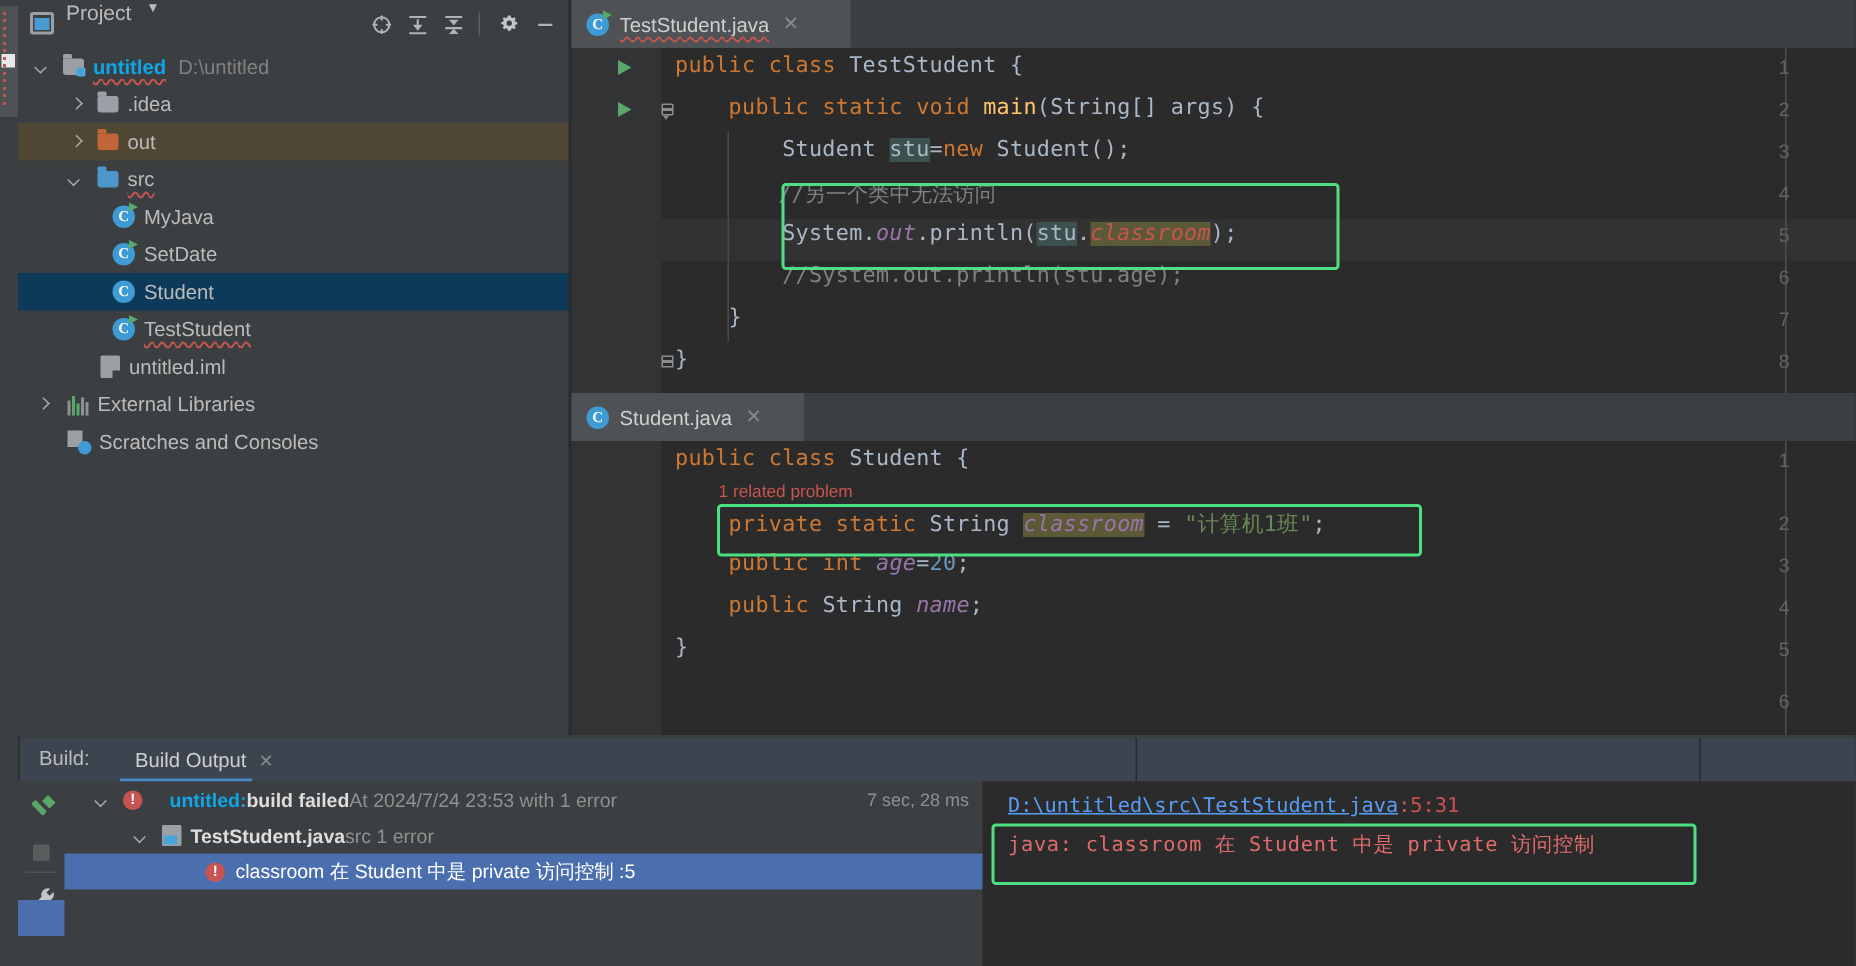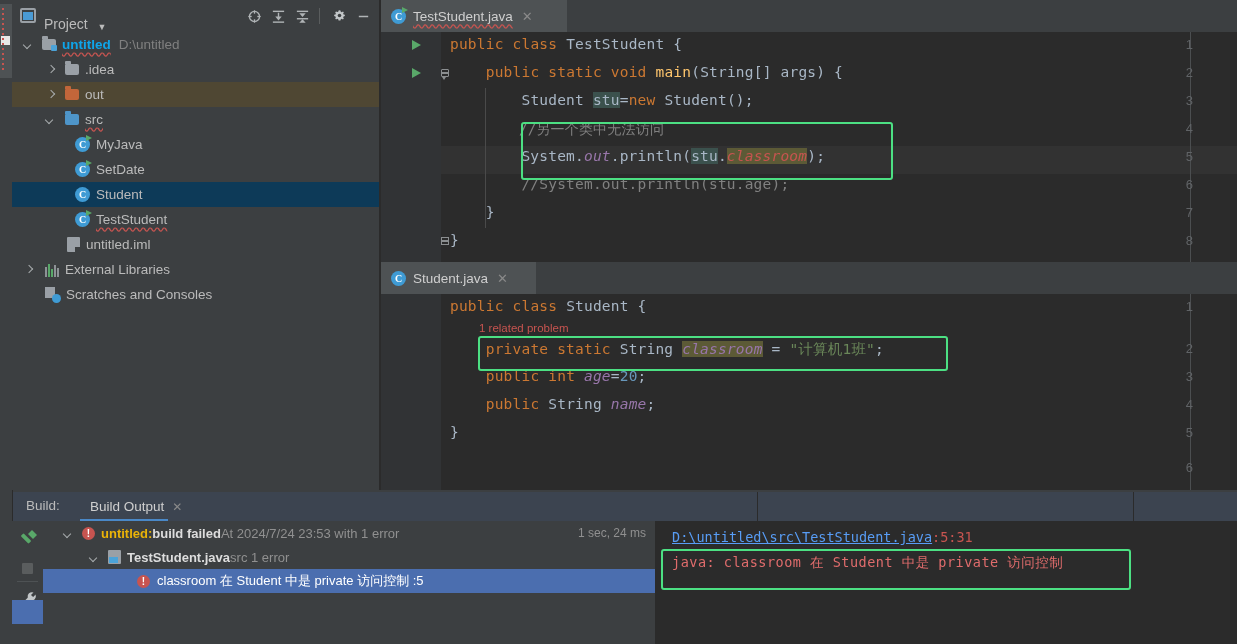--- a/index.html
+++ b/index.html
@@ -12,21 +12,21 @@
 
   
   #left-strip{position:absolute;left:0;top:0;width:12px;height:644px;background:#3c3f41;border-right:1px solid #2b2b2b;}
   #left-strip .vtab{position:absolute;left:0;top:4px;width:12px;height:74px;background:#4e5254;}
   #left-strip .vtab i{position:absolute;left:1px;top:32px;width:9px;height:9px;background:#e8e8e8;display:block;}
   #left-strip .dots{position:absolute;left:2px;top:8px;width:2px;height:62px;
      background:repeating-linear-gradient(to bottom,#c75450 0 2px,transparent 2px 5px);}
 
   
   #project-panel{position:absolute;left:12px;top:0;width:368px;height:490px;background:#3c3f41;}
-  #project-header{position:absolute;left:0;top:0;width:368px;height:32px;background:#3c3f41;display:flex;align-items:flex-end;}
+  #project-header{position:absolute;left:0;top:0;width:368px;height:32px;background:#3c3f41;display:flex;align-items:flex-start;}
   #project-header .title{margin-left:32px;font-size:14px;color:#bbbbbb;}
   #project-header .caret{margin-left:10px;color:#bbbbbb;font-size:9px;}
   .hdr-icon{width:22px;height:22px;display:inline-flex;align-items:center;justify-content:center;margin-left:2px;}
   #project-header .icons{position:absolute;right:6px;top:5px;display:flex;align-items:center;}
   .hdr-sep{width:1px;height:16px;background:#5a5d5e;margin:0 6px;}
 
   #proj-win-icon{position:absolute;left:8px;top:8px;width:16px;height:15px;border:2px solid #9aa0a6;border-radius:2px;background:#3c3f41;box-sizing:border-box;}
   #proj-win-icon::after{content:"";position:absolute;left:1px;top:2px;right:1px;bottom:1px;background:#4a9ad4;}
 
   
@@ -380,24 +380,24 @@
         <path d="M21.5 7.5a4.4 4.4 0 0 0-5.8 5.3l-6.3 6.3 2.6 2.6 6.3-6.3a4.4 4.4 0 0 0 5.3-5.8l-2.5 2.5-2.1-2.1z" fill="#c2c6c8"></path>
       </svg>
     </div>
     <div class="bs-sep" style="top:94px"></div>
   </div>
 
   <div id="build-tree">
     <div class="brow" style="padding-left:19px">
       <span class="arrow d"></span>
       <span class="errdot" style="margin-left:7px">!</span>
-      <span style="margin-left:6px;font-weight:bold;color:#eab308">untitled:</span>
+      <span style="margin-left:18px;font-weight:bold;color:#0ea5e9">untitled:</span>
       <span style="font-weight:bold;color:#dddddd"> build failed </span>
       <span class="bgray">At 2024/7/24 23:53 with 1 error</span>
-      <span class="btime">1 sec, 24 ms</span>
+      <span class="btime">7 sec, 28 ms</span>
     </div>
     <div class="brow" style="padding-left:45px">
       <span class="arrow d"></span>
       <span class="jfile" style="margin-left:7px"></span>
       <span style="margin-left:6px;font-weight:bold;color:#dddddd">TestStudent.java</span>
       <span class="bgray"> src 1 error</span>
     </div>
     <div class="brow sel" style="padding-left:94px;width:613px">
       <span class="errdot">!</span>
       <span style="margin-left:7px">classroom 在 Student 中是 private 访问控制 :5</span>

